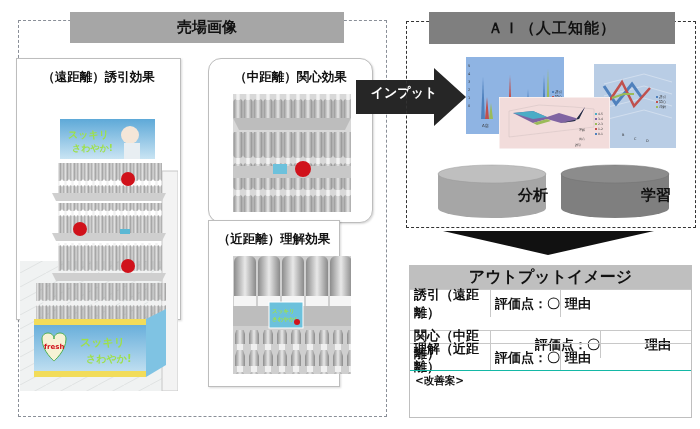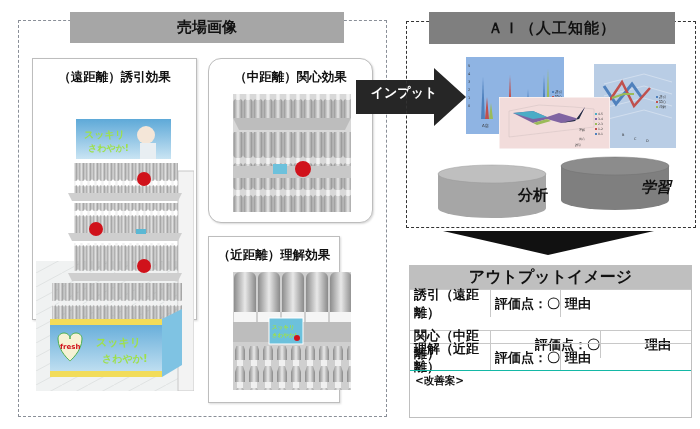--- a/index.html
+++ b/index.html
@@ -6,23 +6,23 @@
   body { width:700px; height:429px; background:#ffffff; position:relative; overflow:hidden;
          font-family:"DejaVu Sans", "Liberation Sans", sans-serif; color:#111; }
   .abs { position:absolute; }
 
   
   .left-box { left:18px; top:20px; width:369px; height:397px; border:1px dashed #8a8f98; box-sizing:border-box; }
   .title-bar { background:#a6a6a6; color:#111; font-weight:bold; text-align:center; display:flex; align-items:center; justify-content:center; font-size:15px; }
   .left-title { left:70px; top:12px; width:274px; height:31px; }
   .panel { background:#fff; border:1px solid #bdbdbd; box-sizing:border-box; box-shadow:1px 1px 2px rgba(0,0,0,0.15); }
   .panel-title { position:absolute; left:0; right:0; top:10px; text-align:center; font-weight:bold; font-size:12.5px; color:#111; }
-  .p1 { left:32px; top:58px; width:165px; height:262px; }
+  .p1 { left:16px; top:58px; width:165px; height:262px; }
   .p2 { left:208px; top:58px; width:165px; height:165px;border-radius:13px; }
-  .p3 { left:208px; top:236px; width:132px; height:167px; }
+  .p3 { left:208px; top:220px; width:132px; height:167px; }
 
   
   .right-box { left:406px; top:21px; width:290px; height:207px; border:1px dashed #333; box-sizing:border-box; }
   .right-title { left:429px; top:12px; width:246px; height:32px; background:#7f7f7f; color:#111; font-size:15px; letter-spacing:1px; }
 
   .input-arrow { left:352px; top:66px; width:118px; height:62px; }
   .input-label { left:364px; top:84px; width:80px; text-align:center; color:#fff; font-size:13px; font-weight:bold; }
 
   .cyl-label { position:absolute; left:0; right:0; top:22px; text-align:right; font-weight:bold; font-size:15px; color:#111; }
 
@@ -235,21 +235,21 @@
   </g>
 </svg>
 
 <div class="abs" style="left:437px;top:164px;width:111px;height:56px;">
   <svg width="111" height="56" viewBox="0 0 111 56" style="position:absolute;left:0;top:0;">
     <path d="M1 10 L1 44 A54 10 0 0 0 109 44 L109 10 Z" fill="#a6a6a6"></path>
     <ellipse cx="55" cy="10" rx="54" ry="9" fill="#bfbfbf" stroke="#9a9a9a" stroke-width="0.5"></ellipse>
   </svg>
   <div class="cyl-label">分析</div>
 </div>
-<div class="abs" style="left:560px;top:156px;width:111px;height:56px;font-style:italic;">
+<div class="abs" style="left:560px;top:164px;width:111px;height:56px;">
   <svg width="111" height="56" viewBox="0 0 111 56" style="position:absolute;left:0;top:0;">
     <path d="M1 10 L1 44 A54 10 0 0 0 109 44 L109 10 Z" fill="#7f7f7f"></path>
     <ellipse cx="55" cy="10" rx="54" ry="9" fill="#8c8c8c" stroke="#737373" stroke-width="0.5"></ellipse>
   </svg>
   <div class="cyl-label">学習</div>
 </div>
 
 <svg class="abs" style="left:443px;top:231px;" width="211" height="25" viewBox="0 0 211 25">
   <path d="M0 0 L211 0 L105 24 Z" fill="#111"></path>
 </svg>

